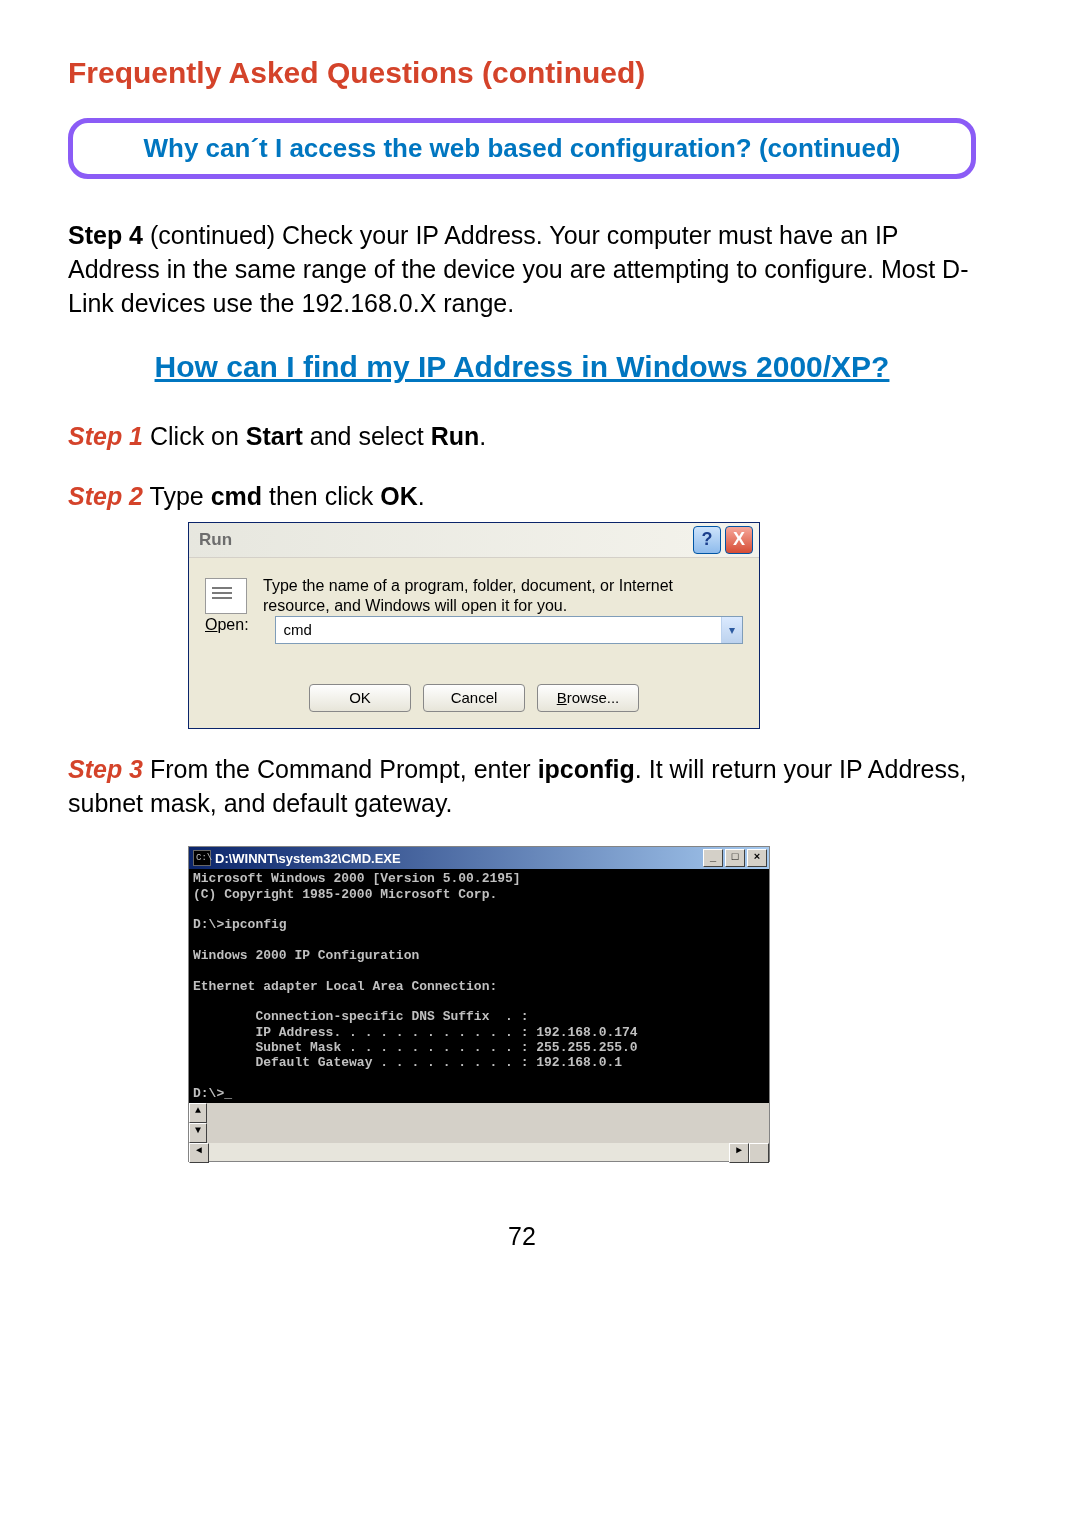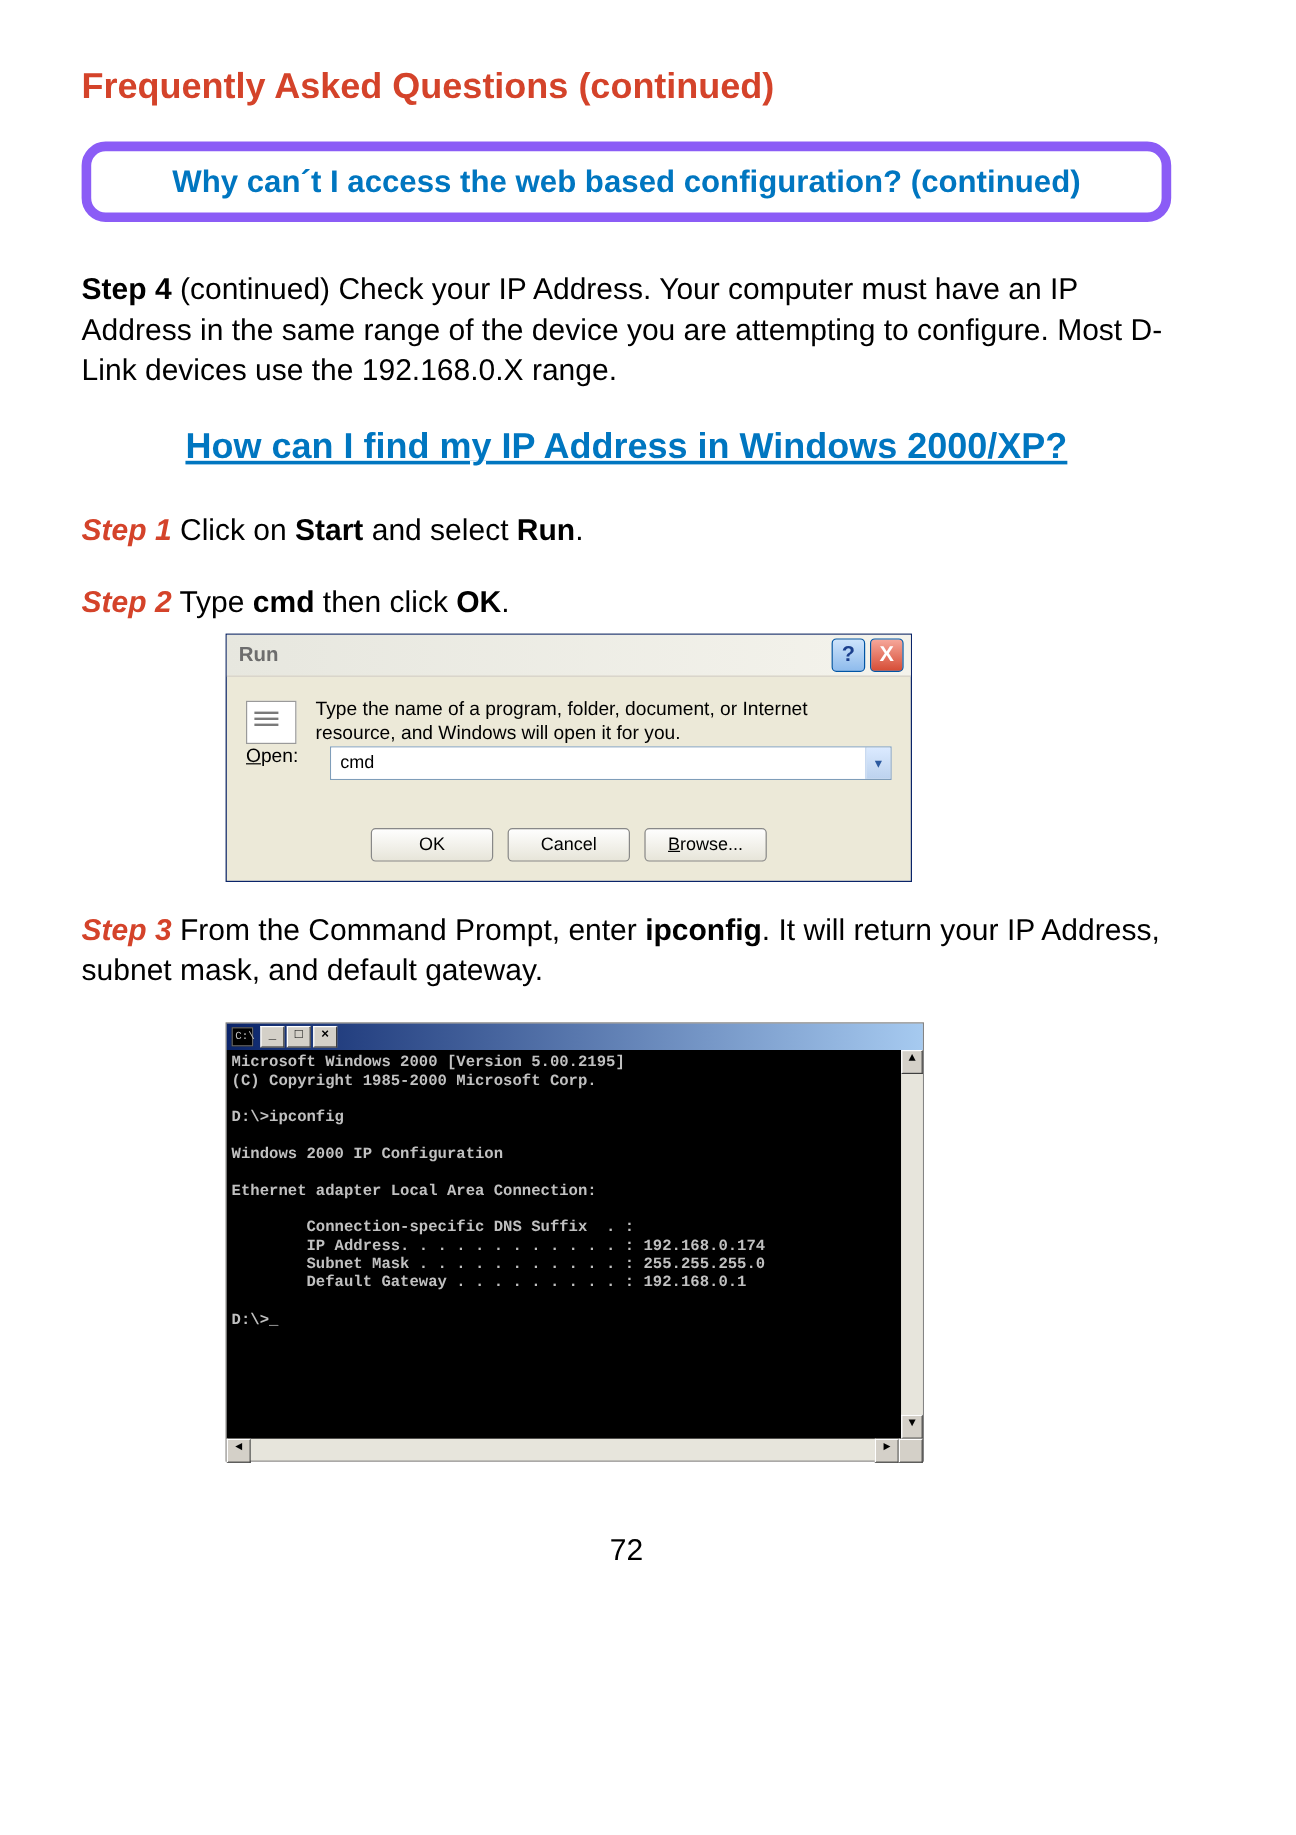--- a/index.html
+++ b/index.html
@@ -14,21 +14,21 @@
     box-sizing: border-box;
     width: 1044px;
   }
   .faq-title {
     color: #d4432a;
     font-weight: bold;
     font-size: 30px;
     margin-bottom: 28px;
   }
   .question-box {
-    border: 8px solid #8b5cf6;
+    border: 5px solid #8b5cf6;
     border-radius: 20px;
     padding: 10px 16px;
     text-align: center;
     margin-bottom: 40px;
   }
   .question-box-text {
     color: #0076c0;
     font-weight: bold;
     font-size: 26px;
   }
@@ -214,20 +214,21 @@
     border-bottom-color: #404040;
     font-size: 11px;
     font-family: Arial, sans-serif;
     line-height: 12px;
     text-align: center;
     color: #000;
     font-weight: bold;
   }
   .cmd-body-wrap {
     display: flex;
+    flex-direction: column;
   }
   .cmd-body {
     background: #000;
     color: #c0c0c0;
     font-size: 13px;
     line-height: 1.18;
     padding: 2px 4px;
     white-space: pre;
     font-weight: bold;
     flex: 1;
@@ -321,20 +322,21 @@
     </div>
   </div>
 
   <div class="body-text">
     <span class="step-label">Step 3</span><span> From the Command Prompt, enter </span><span class="bold">ipconfig</span><span>. It will return your IP Address, subnet mask, and default gateway.</span>
   </div>
 
   <div class="cmd-window">
     <div class="cmd-titlebar">
       <div class="cmd-ticon">C:\</div>
+      <span class="cmd-title">D:\WINNT\system32\CMD.EXE</span>
       <div class="cmd-tbtn">_</div>
       <div class="cmd-tbtn">□</div>
       <div class="cmd-tbtn">×</div>
     </div>
     <div class="cmd-body-wrap">
       <div class="cmd-body">Microsoft Windows 2000 [Version 5.00.2195]
 (C) Copyright 1985-2000 Microsoft Corp.
 
 D:\&gt;ipconfig
 

